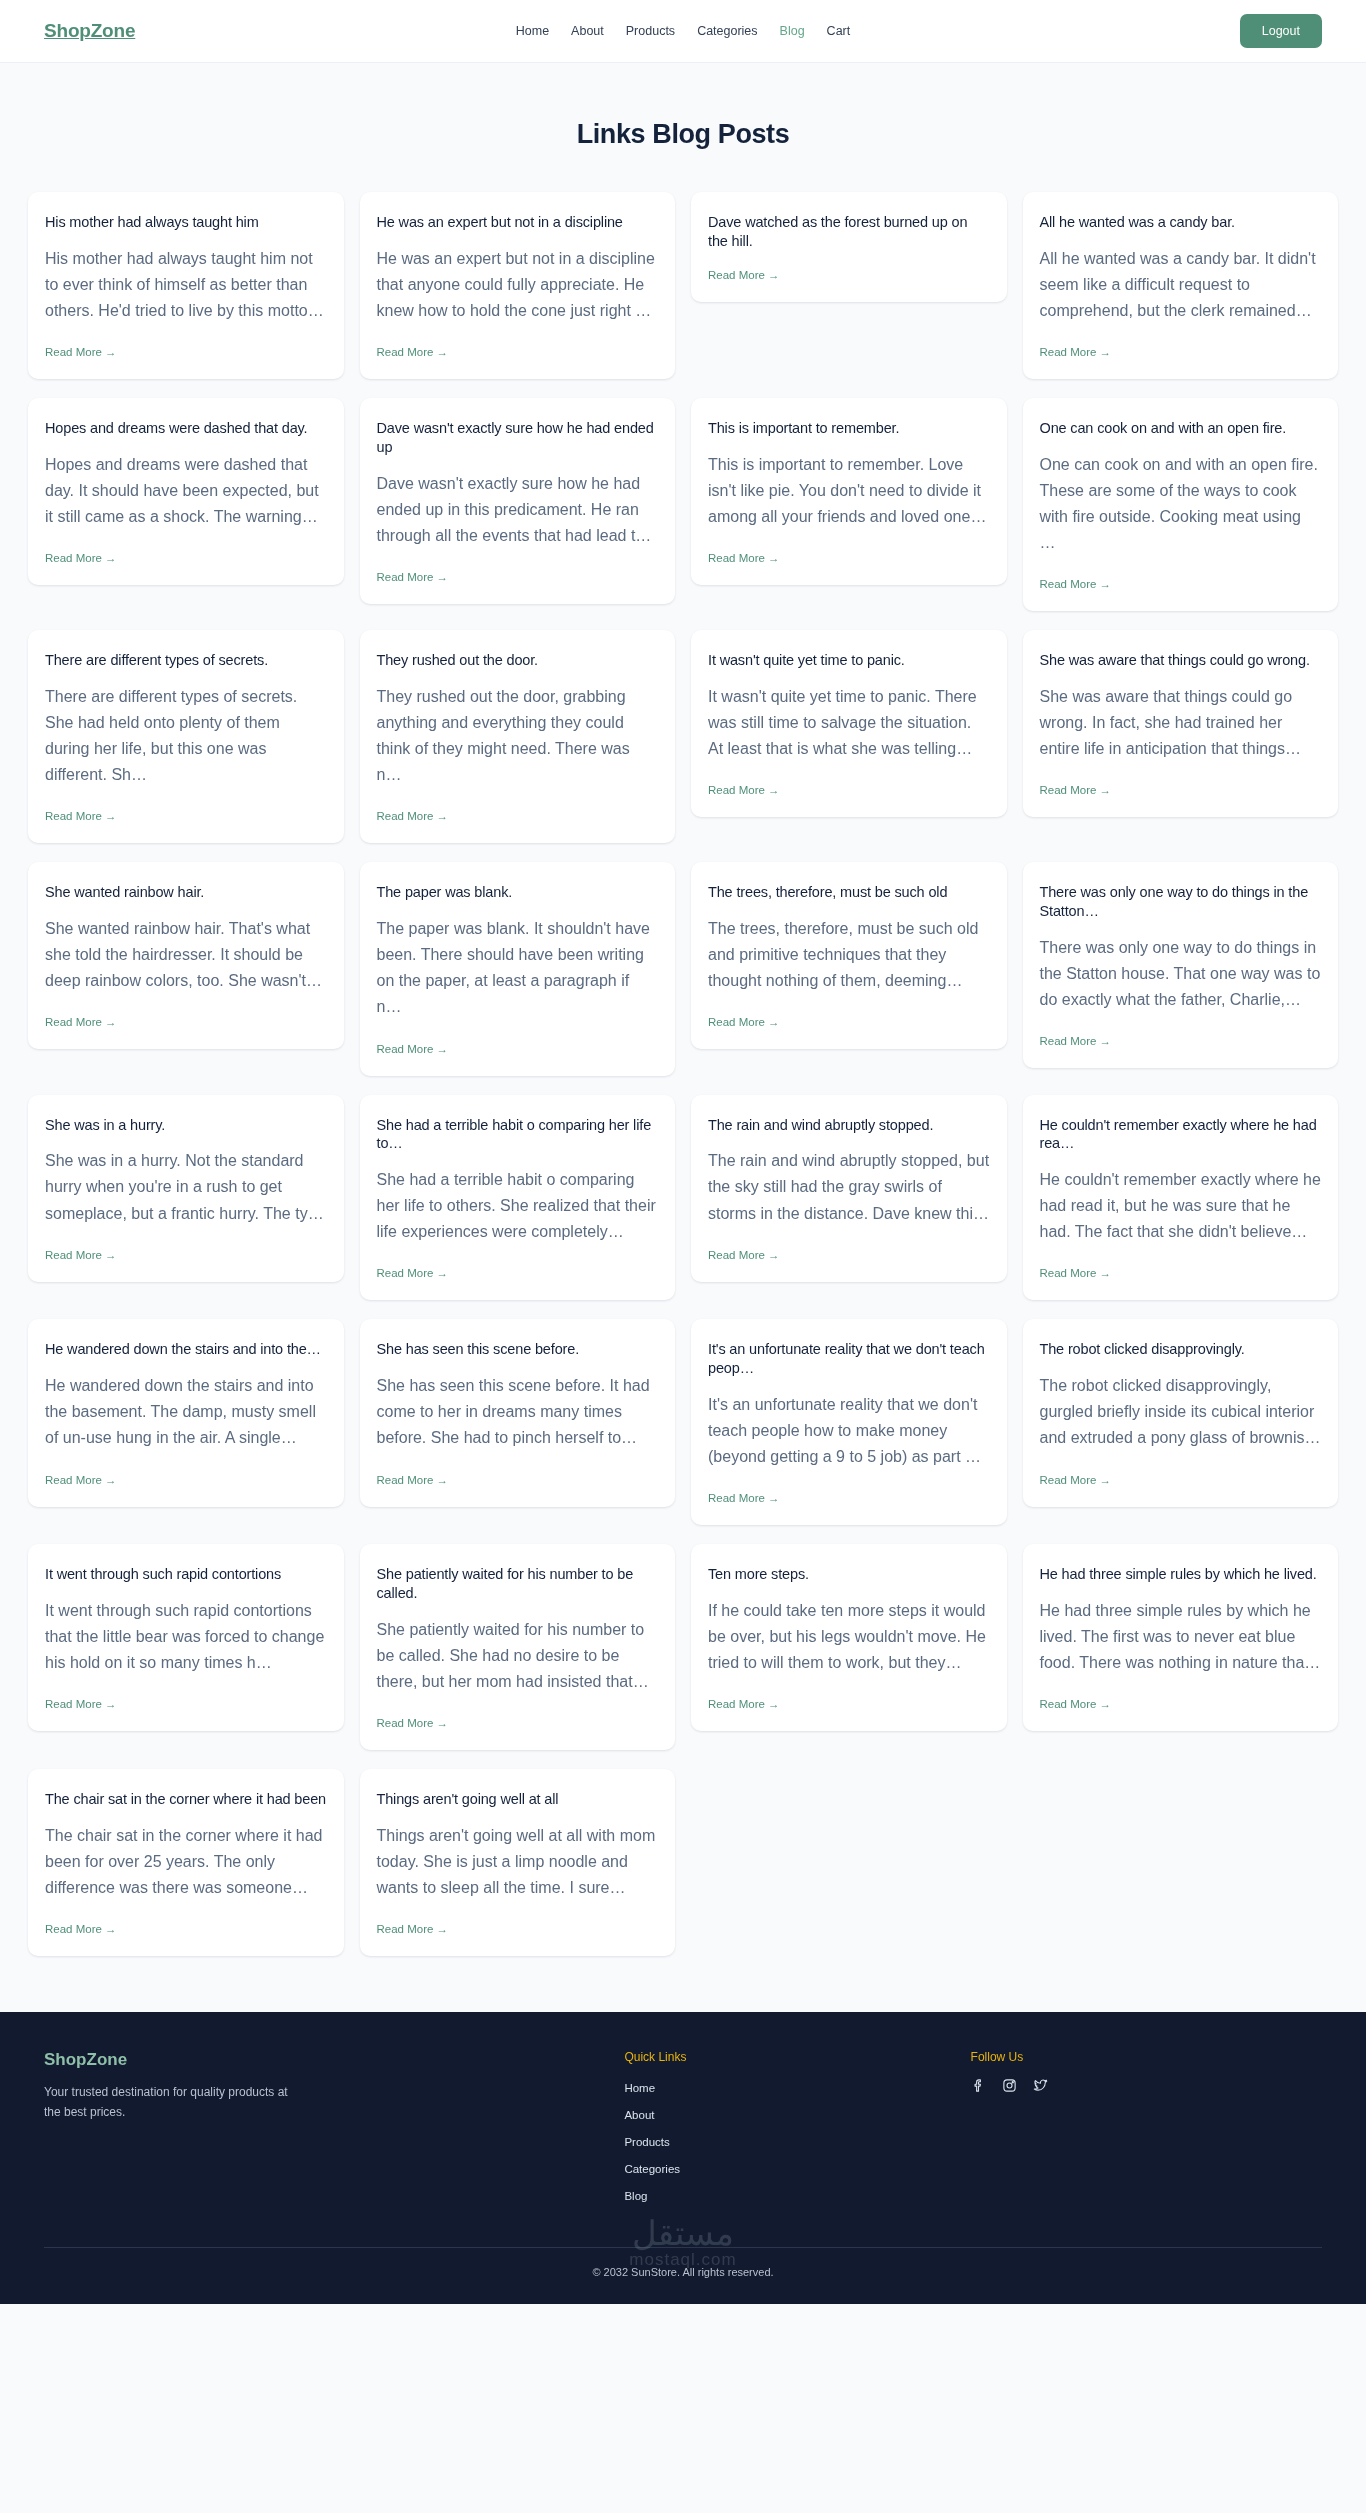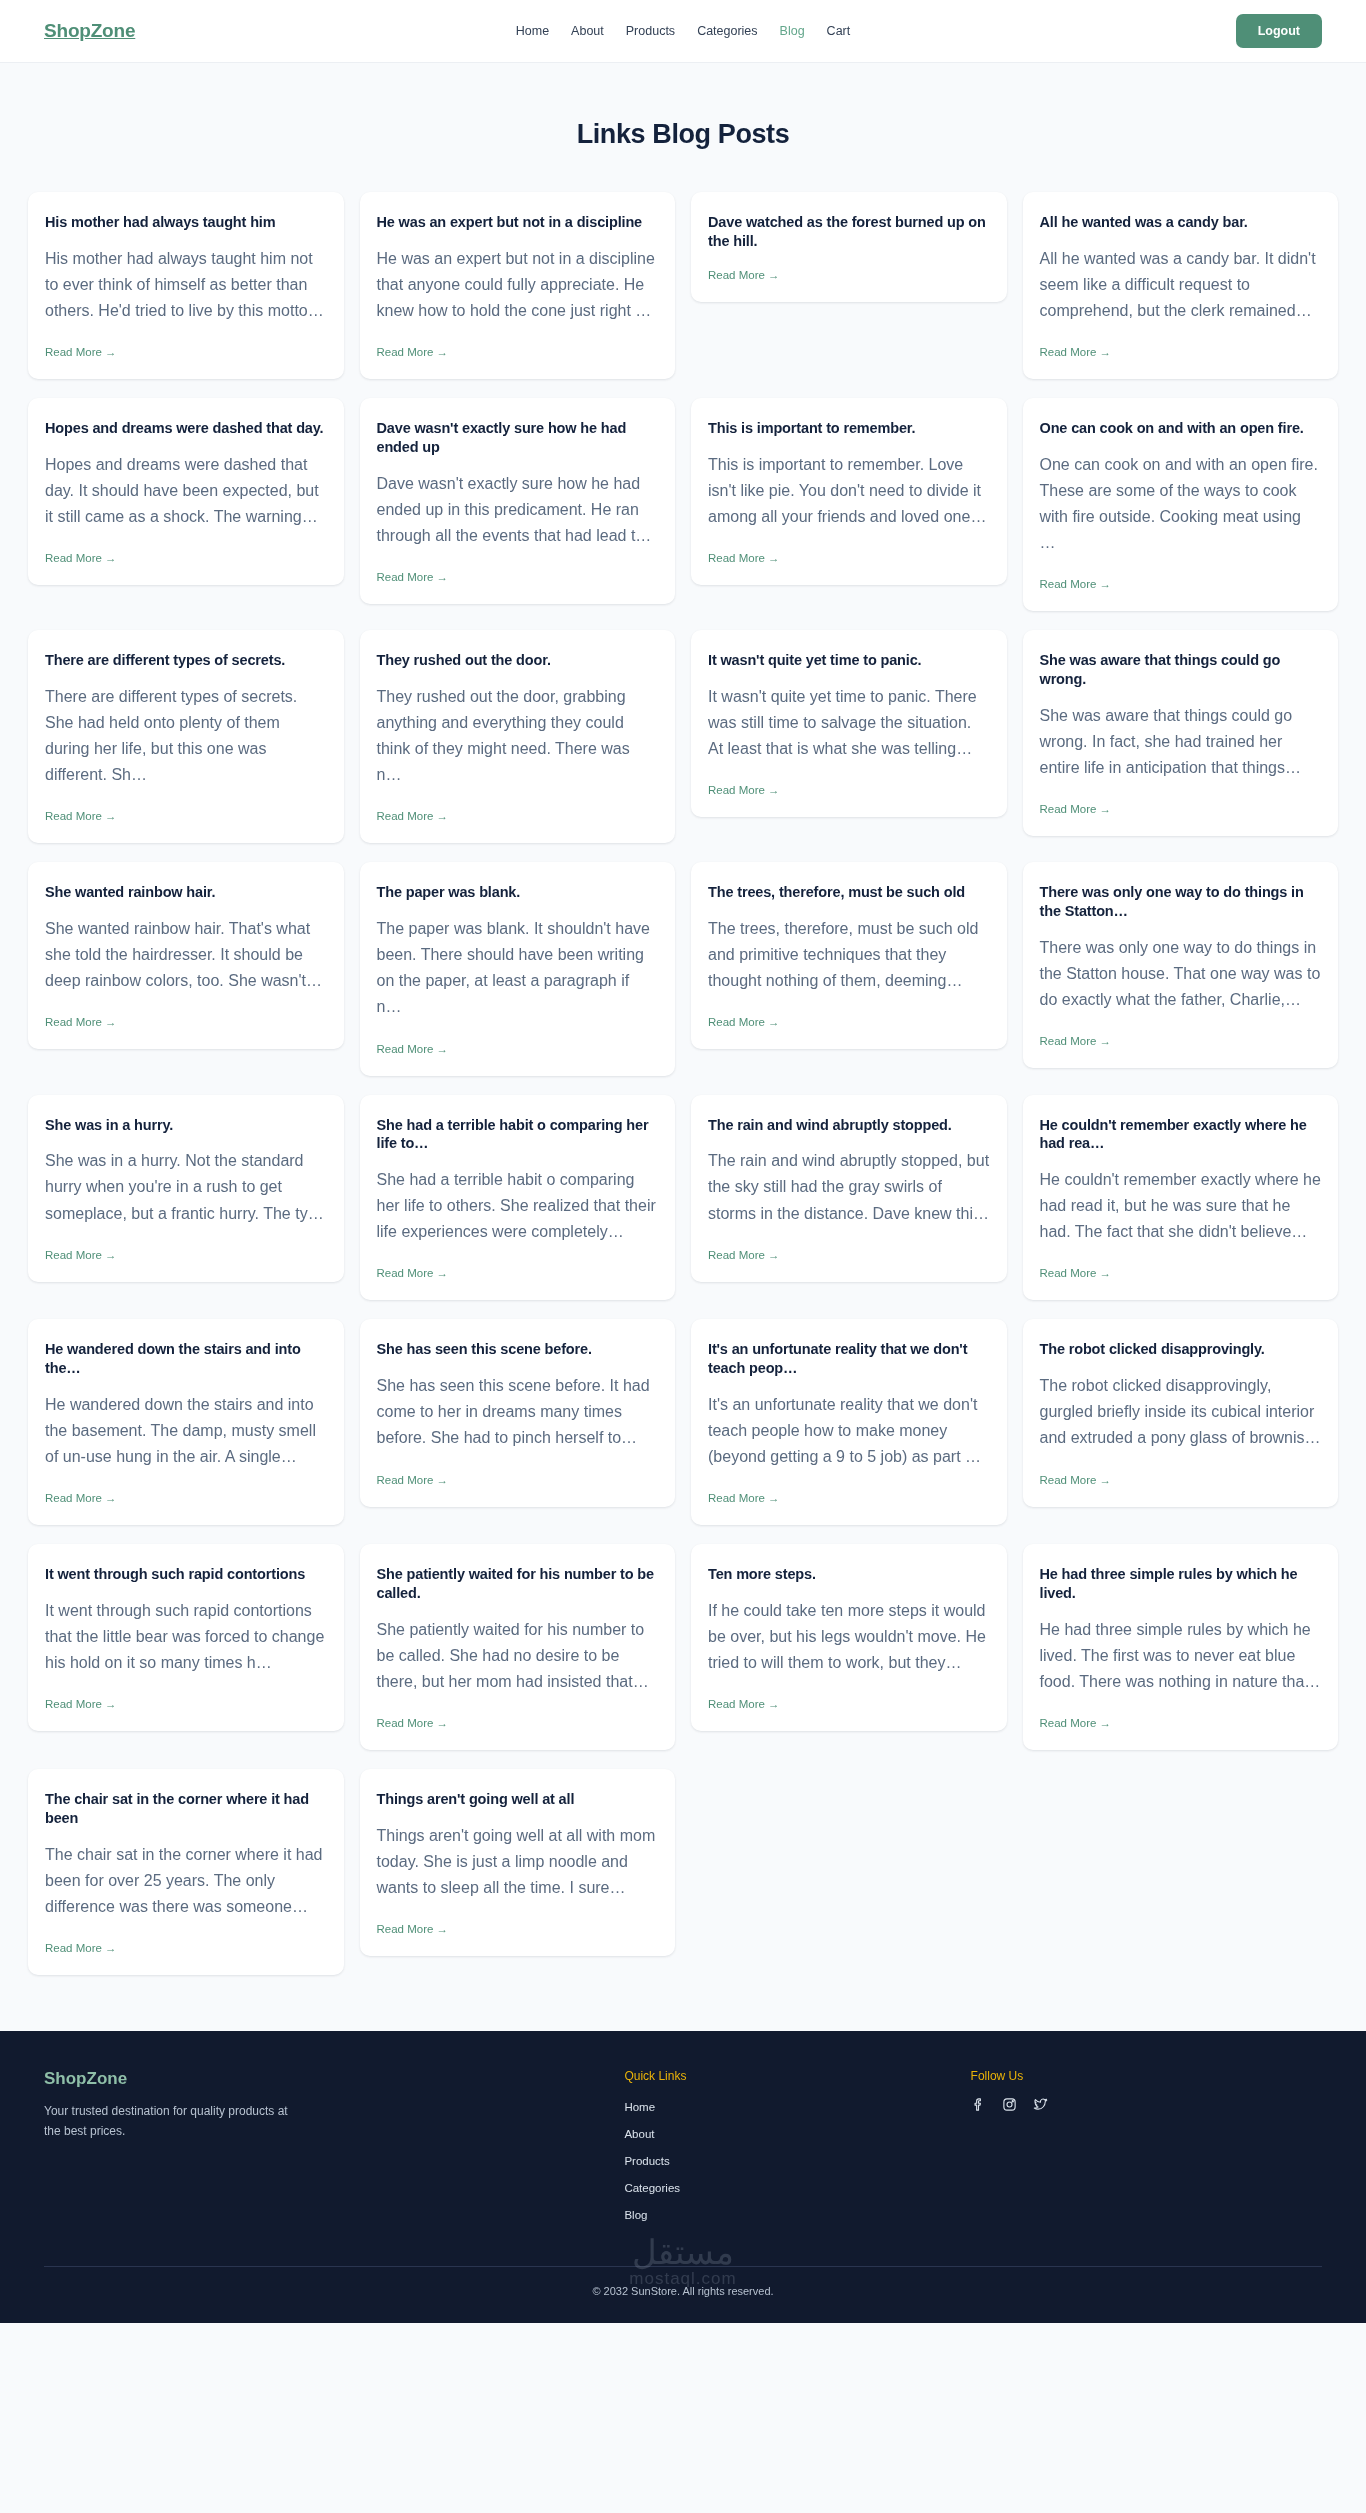--- a/index.html
+++ b/index.html
@@ -39,21 +39,21 @@
     color: #334155;
     text-decoration: none;
     white-space: nowrap;
   }
   .nav-link.active { color: #63a68b; }
   .logout-btn {
     margin-left: auto;
     background: #4f8f77;
     color: #ffffff;
     font-size: 12.5px;
-    font-weight: bold;
+    font-weight: normal;
     border: none;
     border-radius: 7px;
     padding: 10px 22px;
     cursor: pointer;
   }
 
   
   .page-title {
     text-align: center;
     font-size: 27px;
@@ -73,21 +73,21 @@
     align-items: start;
   }
   .post-card {
     background: #ffffff;
     border-radius: 10px;
     padding: 21px 17px 19px;
     box-shadow: 0 1px 3px rgba(15,23,42,0.07), 0 1px 2px rgba(15,23,42,0.04);
   }
   .post-title {
     font-size: 14.5px;
-    font-weight: bold;
+    font-weight: normal;
     color: #14223c;
     line-height: 1.30;
     margin-bottom: 14px;
     letter-spacing: -0.15px;
   }
   .post-excerpt {
     font-size: 16px;
     color: #5b6b80;
     line-height: 1.63;
     margin-bottom: 18px;

